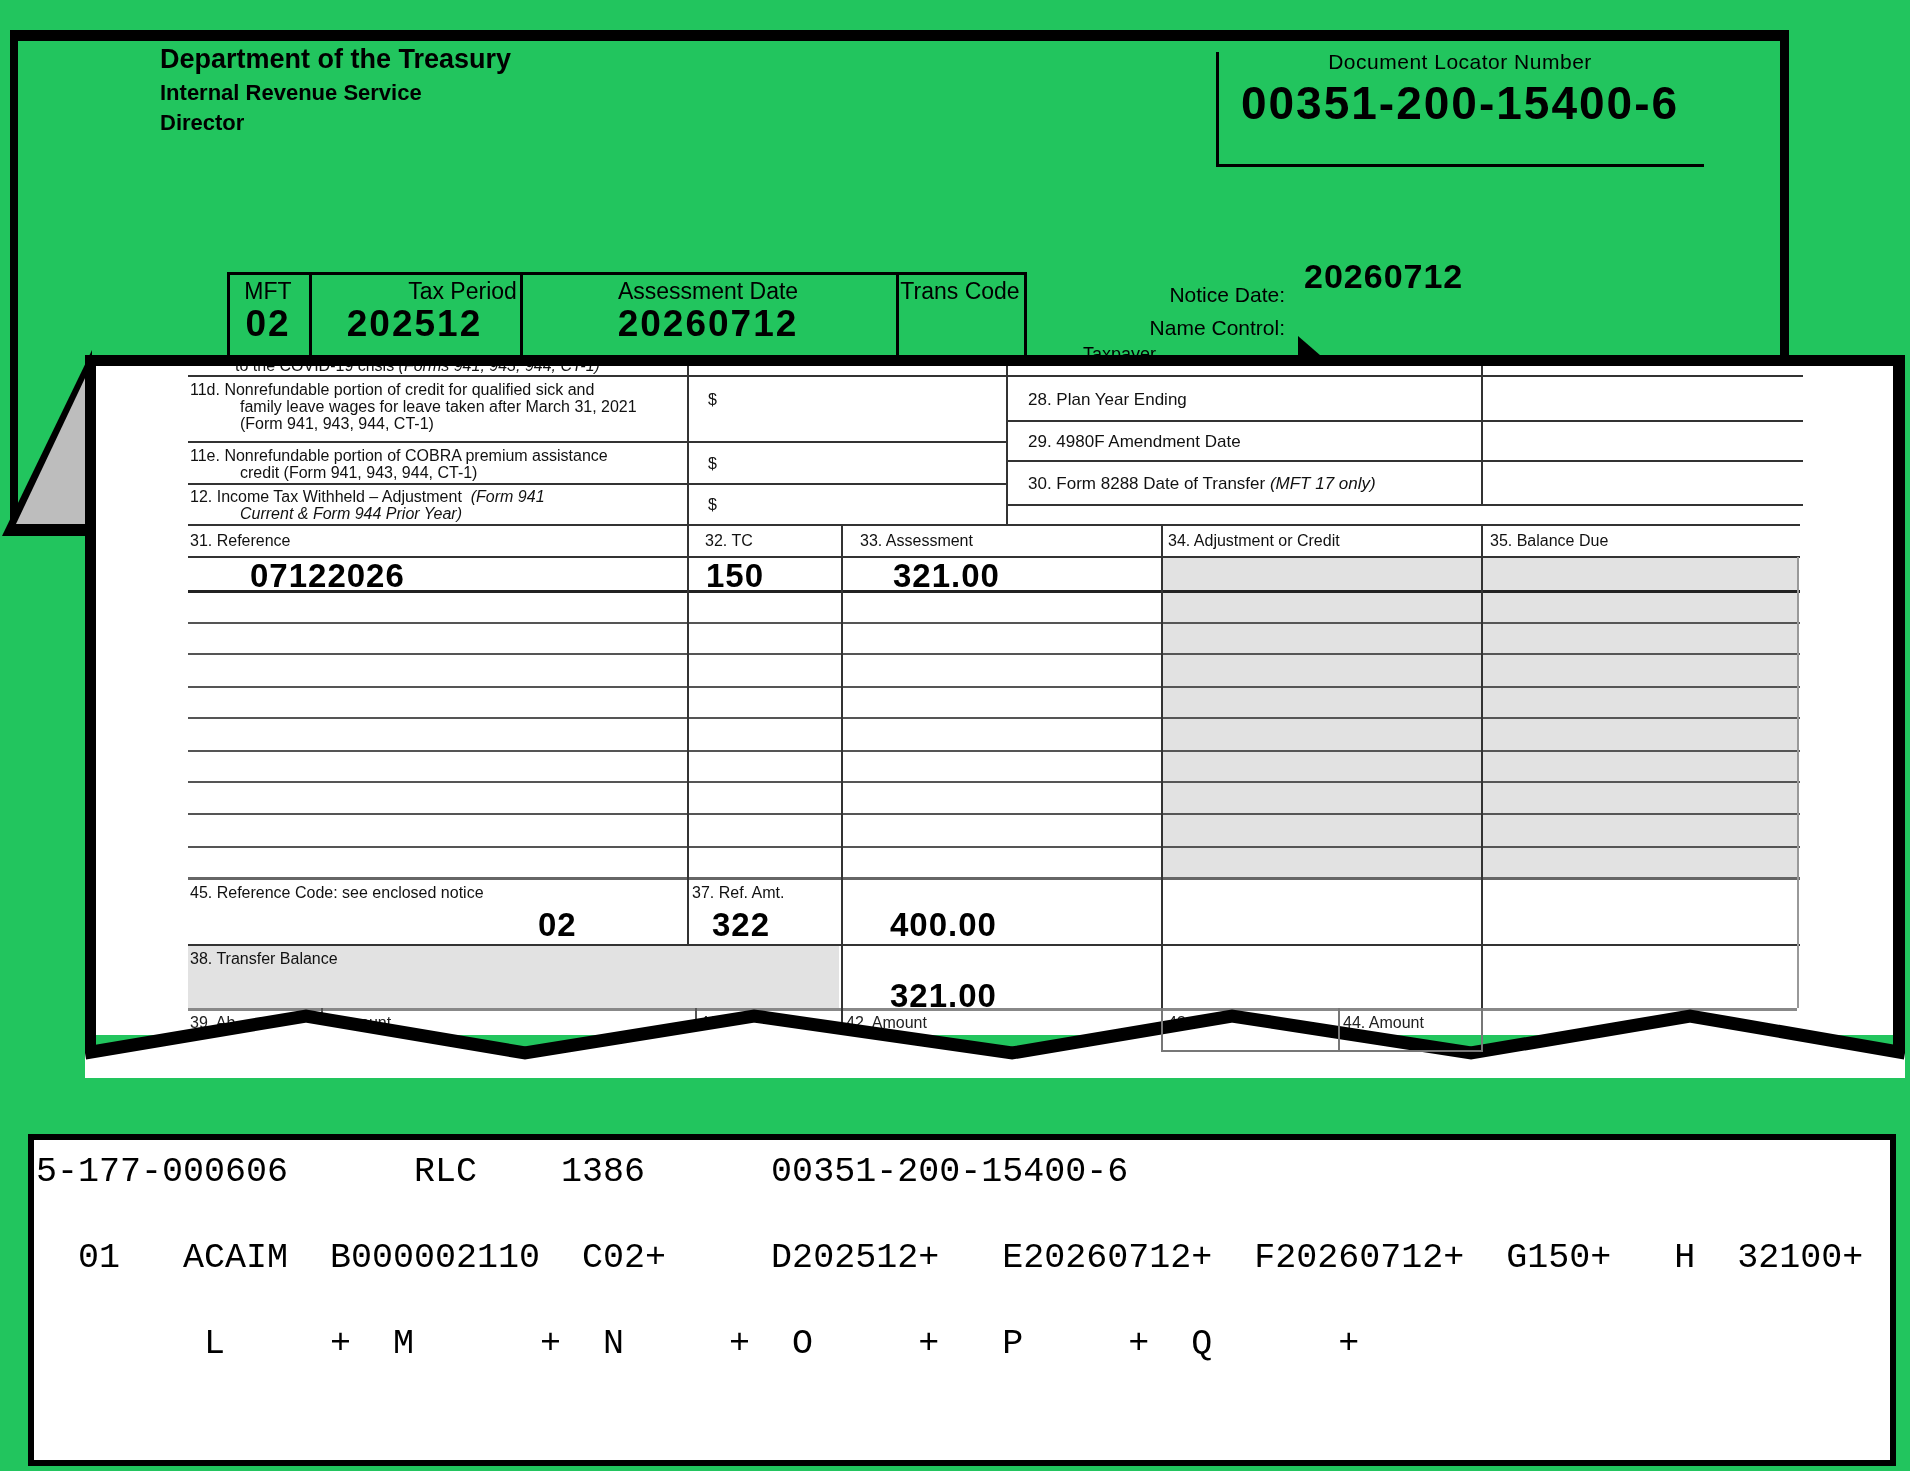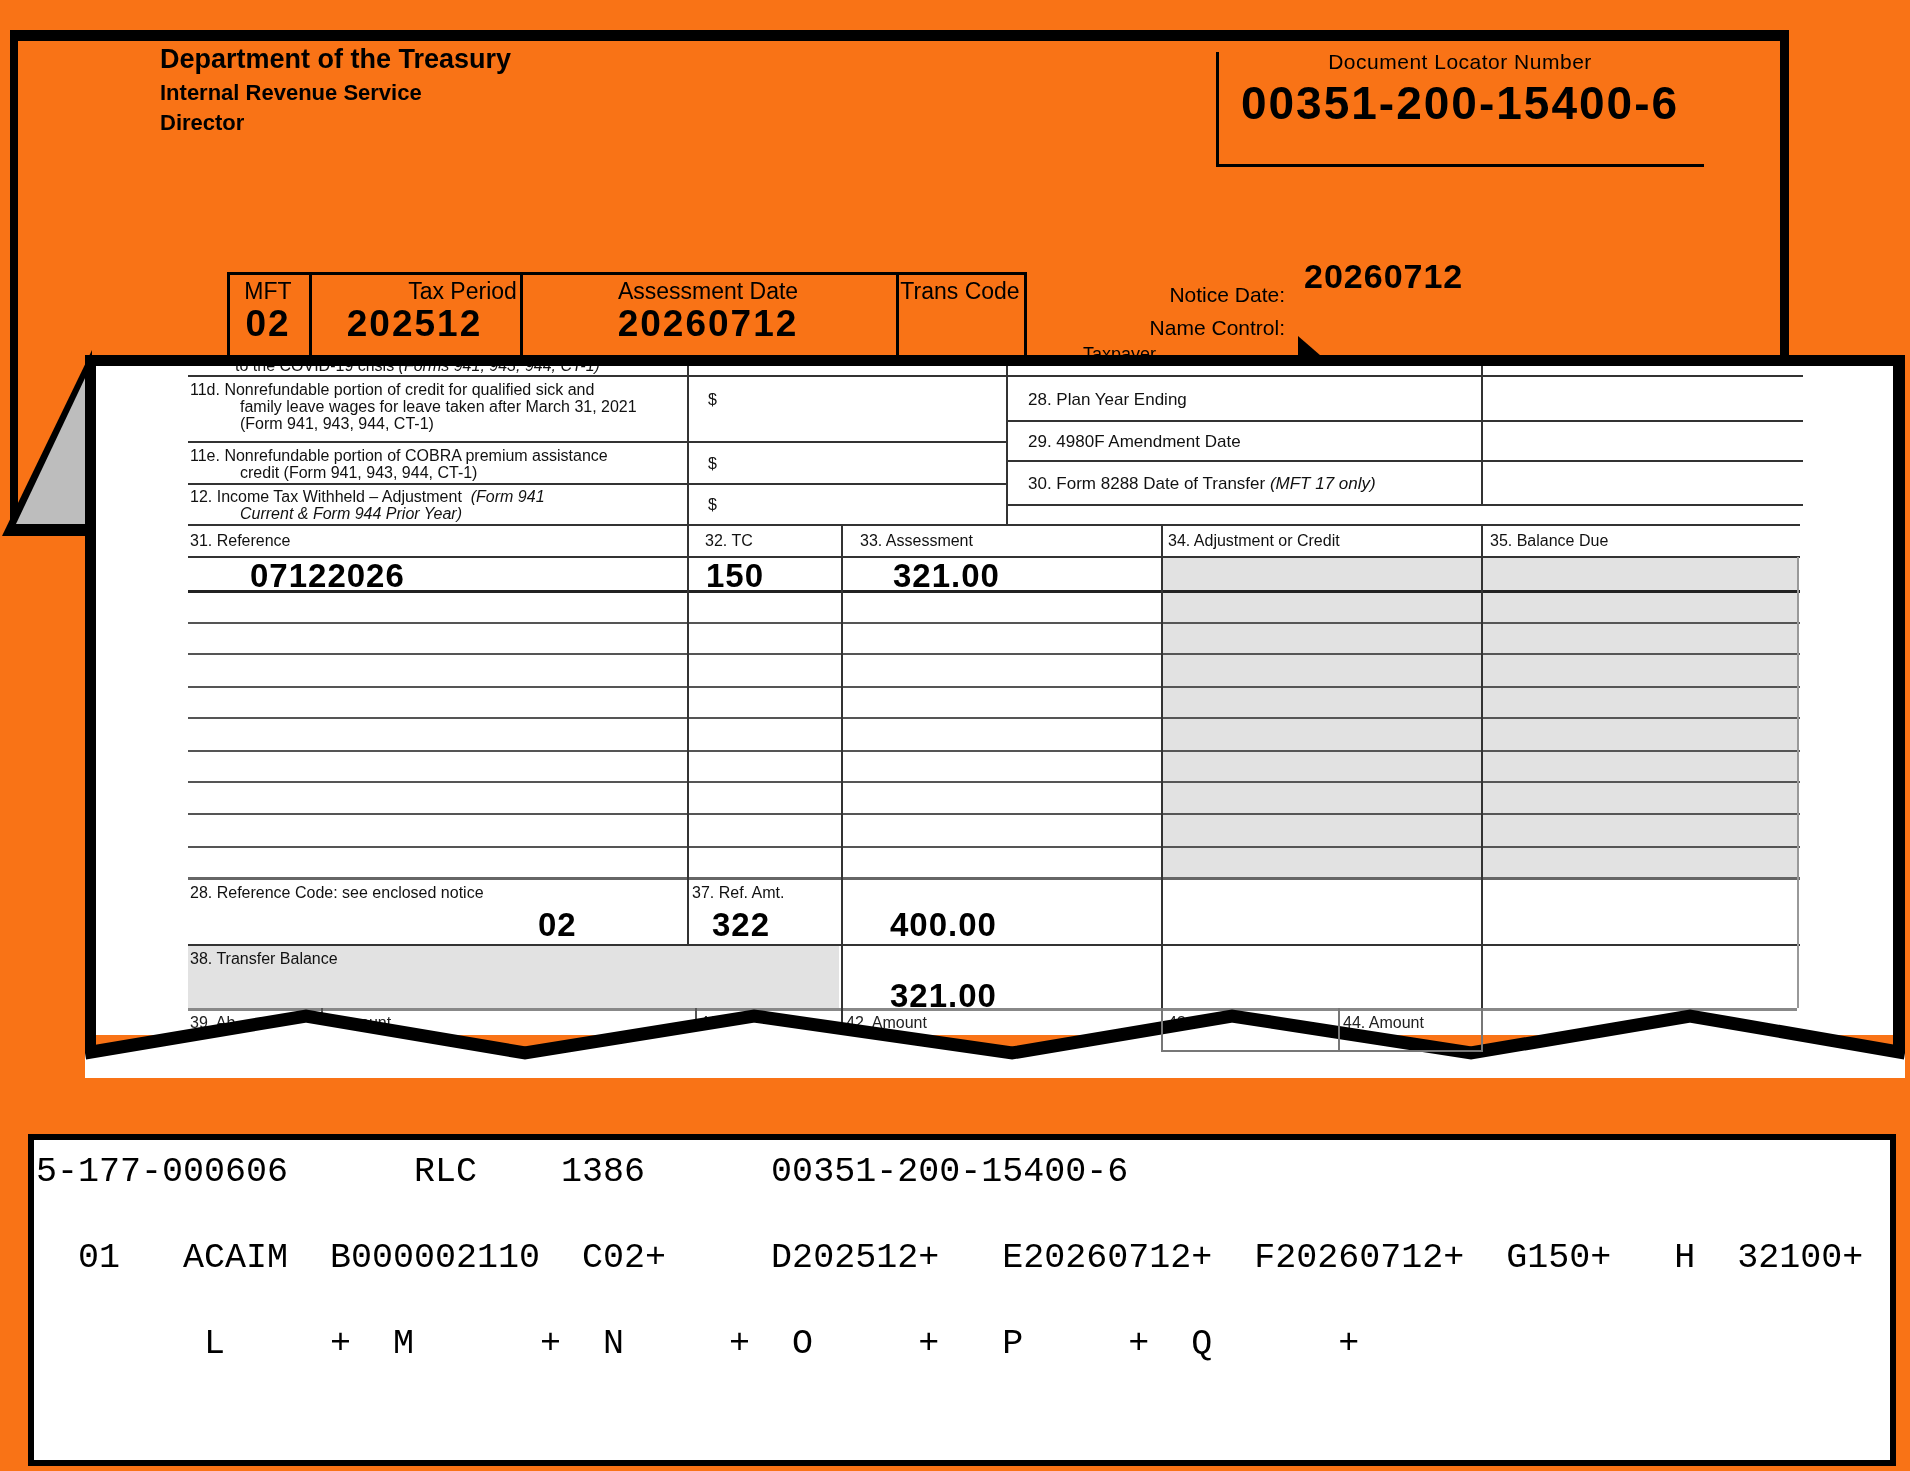--- a/index.html
+++ b/index.html
@@ -1,16 +1,16 @@
 <!DOCTYPE html>
 <html><head>
 <meta charset="utf-8">
 <style>
   html,body{margin:0;padding:0;background:#fff;}
-  .screen{position:relative;width:1910px;height:1471px;background:#f97316;overflow:hidden;
+  .screen{position:relative;width:1910px;height:1471px;background:#22c55e;overflow:hidden;
           font-family:"Liberation Sans",sans-serif;color:#000;}
   .abs{position:absolute;}
   .h{position:absolute;background:#333;height:2px;}
   .v{position:absolute;background:#333;width:2px;}
   .blk{position:absolute;background:#000;}
   .t{position:absolute;white-space:nowrap;}
   .lbl{font-size:16px;color:#111;}
   .lbl2{font-size:17px;color:#111;}
   .hdr{font-size:23px;color:#000;}
   .bv{font-weight:bold;font-size:33px;letter-spacing:1px;color:#000;}
@@ -122,21 +122,21 @@
   <div class="t lbl" style="left:190px;top:532px;">31. Reference</div>
   <div class="t lbl" style="left:705px;top:532px;">32. TC</div>
   <div class="t lbl" style="left:860px;top:532px;">33. Assessment</div>
   <div class="t lbl" style="left:1168px;top:532px;">34. Adjustment or Credit</div>
   <div class="t lbl" style="left:1490px;top:532px;">35. Balance Due</div>
 
   <div class="t bv" style="left:250px;top:557px;">07122026</div>
   <div class="t bv" style="left:706px;top:557px;">150</div>
   <div class="t bv" style="left:893px;top:557px;">321.00</div>
 
-  <div class="t lbl" style="left:190px;top:884px;">28. Reference Code: see enclosed notice</div>
+  <div class="t lbl" style="left:190px;top:884px;">45. Reference Code: see enclosed notice</div>
   <div class="t bv" style="left:538px;top:906px;">02</div>
   <div class="t lbl" style="left:692px;top:884px;">37. Ref. Amt.</div>
   <div class="t bv" style="left:712px;top:906px;">322</div>
   <div class="t bv" style="left:890px;top:906px;">400.00</div>
   <div class="t lbl" style="left:190px;top:950px;">38. Transfer Balance</div>
   <div class="t bv" style="left:890px;top:977px;">321.00</div>
 
   <div class="t lbl" style="left:190px;top:1014px;color:#222;">39. Ab</div>
   <div class="t lbl" style="left:336px;top:1014px;color:#222;">Amount</div>
   <div class="t lbl" style="left:700px;top:1014px;color:#222;">41</div>

